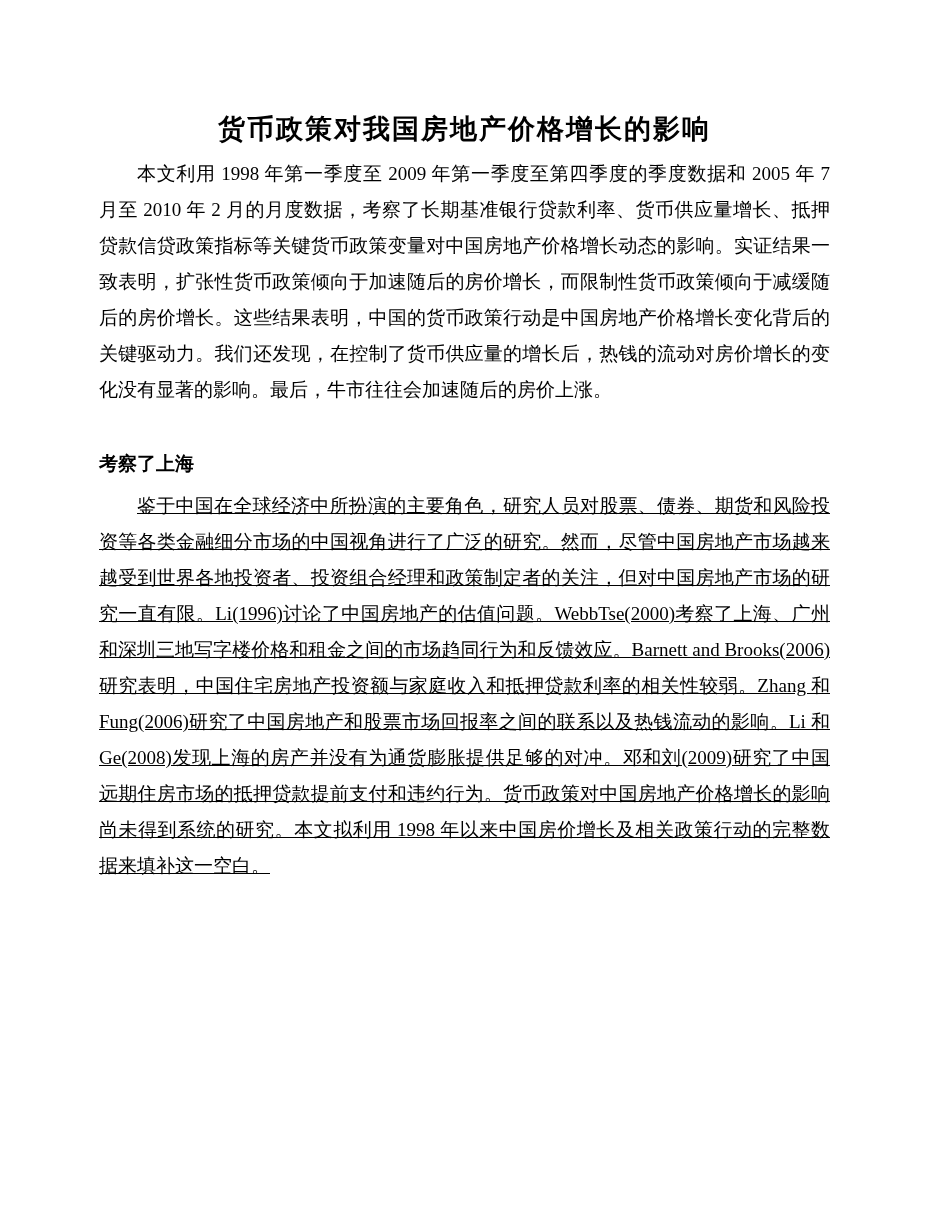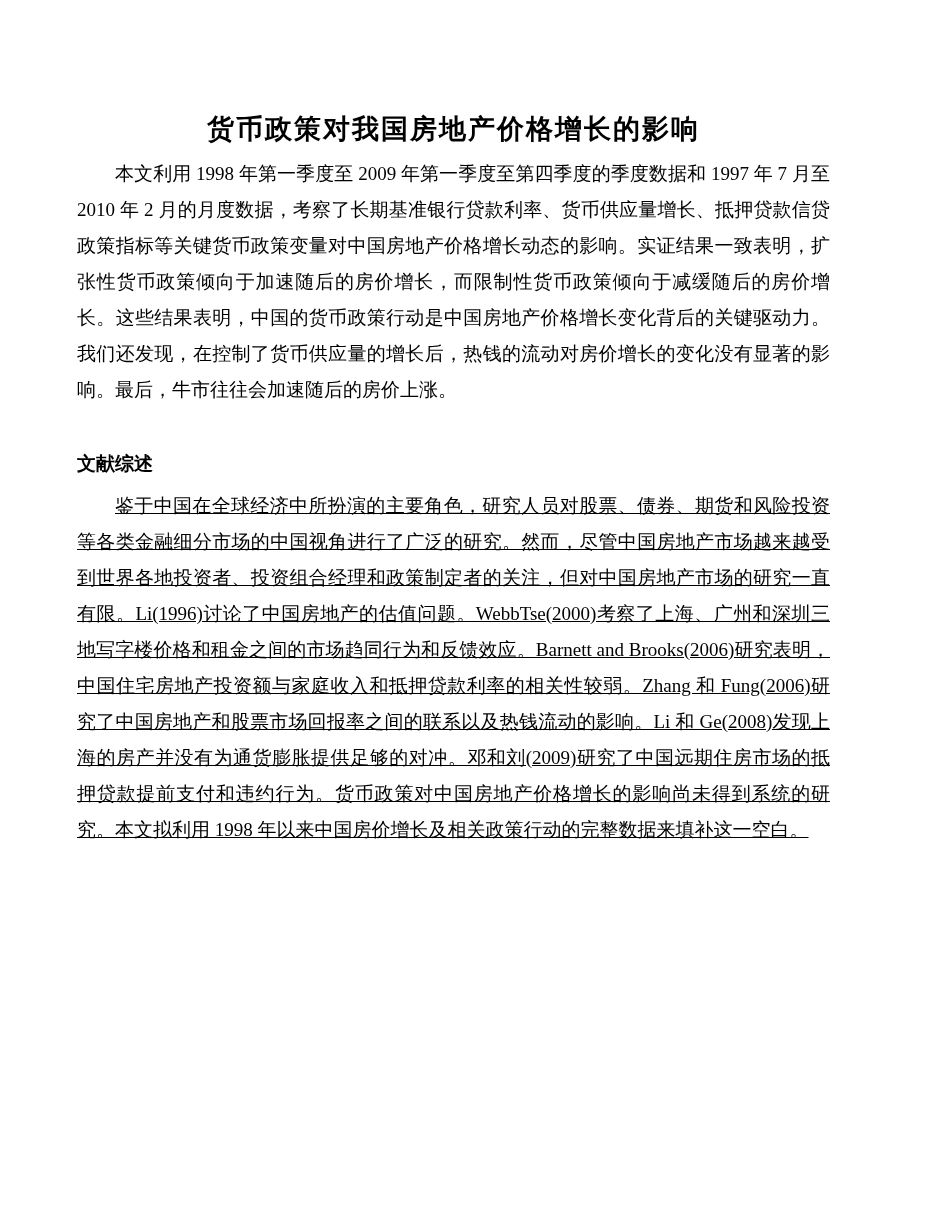--- a/index.html
+++ b/index.html
@@ -11,21 +11,21 @@
     width: 952px;
     height: 1232px;
     overflow: hidden;
     color: #000000;
     font-family: "Liberation Serif", "DejaVu Serif", serif;
   }
   .page {
     box-sizing: border-box;
     width: 952px;
     height: 1232px;
-    padding: 112px 122px 0 77px; 
+    padding: 112px 122px 0 99px; 
     background: #ffffff;
   }
   .doc-title {
     font-family: "Liberation Sans", "DejaVu Sans", sans-serif;
     font-weight: bold;
     font-size: 27px;
     line-height: 34px;
     letter-spacing: 2px;
     text-align: center;
     margin: 0;
@@ -64,20 +64,20 @@
   }
 </style>
 </head>
 <body>
 
 <div class="page">
 
   <h1 class="doc-title">货币政策对我国房地产价格增长的影响</h1>
 
 
-  <p class="body-para para-abstract">本文利用 1998 年第一季度至 2009 年第一季度至第四季度的季度数据和 1997 年 7 月至 2010 年 2 月的月度数据，考察了长期基准银行贷款利率、货币供应量增长、抵押贷款信贷政策指标等关键货币政策变量对中国房地产价格增长动态的影响。实证结果一致表明，扩张性货币政策倾向于加速随后的房价增长，而限制性货币政策倾向于减缓随后的房价增长。这些结果表明，中国的货币政策行动是中国房地产价格增长变化背后的关键驱动力。我们还发现，在控制了货币供应量的增长后，热钱的流动对房价增长的变化没有显著的影响。最后，牛市往往会加速随后的房价上涨。</p>
+  <p class="body-para para-abstract">本文利用 1998 年第一季度至 2009 年第一季度至第四季度的季度数据和 2005 年 7 月至 2010 年 2 月的月度数据，考察了长期基准银行贷款利率、货币供应量增长、抵押贷款信贷政策指标等关键货币政策变量对中国房地产价格增长动态的影响。实证结果一致表明，扩张性货币政策倾向于加速随后的房价增长，而限制性货币政策倾向于减缓随后的房价增长。这些结果表明，中国的货币政策行动是中国房地产价格增长变化背后的关键驱动力。我们还发现，在控制了货币供应量的增长后，热钱的流动对房价增长的变化没有显著的影响。最后，牛市往往会加速随后的房价上涨。</p>
 
-  <div class="section-heading">文献综述</div>
+  <div class="section-heading">考察了上海</div>
 
   <p class="body-para para-lit-1">鉴于中国在全球经济中所扮演的主要角色，研究人员对股票、债券、期货和风险投资等各类金融细分市场的中国视角进行了广泛的研究。然而，尽管中国房地产市场越来越受到世界各地投资者、投资组合经理和政策制定者的关注，但对中国房地产市场的研究一直有限。Li(1996)讨论了中国房地产的估值问题。WebbTse(2000)考察了上海、广州和深圳三地写字楼价格和租金之间的市场趋同行为和反馈效应。Barnett and Brooks(2006)研究表明，中国住宅房地产投资额与家庭收入和抵押贷款利率的相关性较弱。Zhang 和 Fung(2006)研究了中国房地产和股票市场回报率之间的联系以及热钱流动的影响。Li 和 Ge(2008)发现上海的房产并没有为通货膨胀提供足够的对冲。邓和刘(2009)研究了中国远期住房市场的抵押贷款提前支付和违约行为。货币政策对中国房地产价格增长的影响尚未得到系统的研究。本文拟利用 1998 年以来中国房价增长及相关政策行动的完整数据来填补这一空白。</p>
 
 
 </div>
 
 </body></html>

